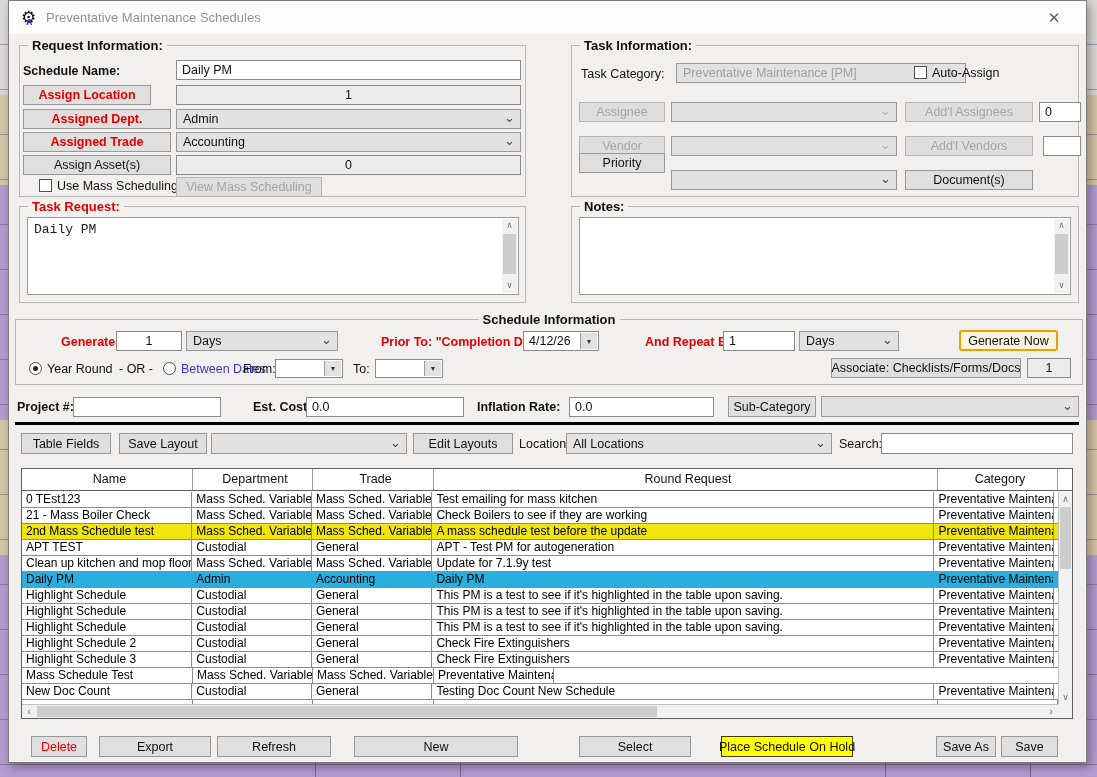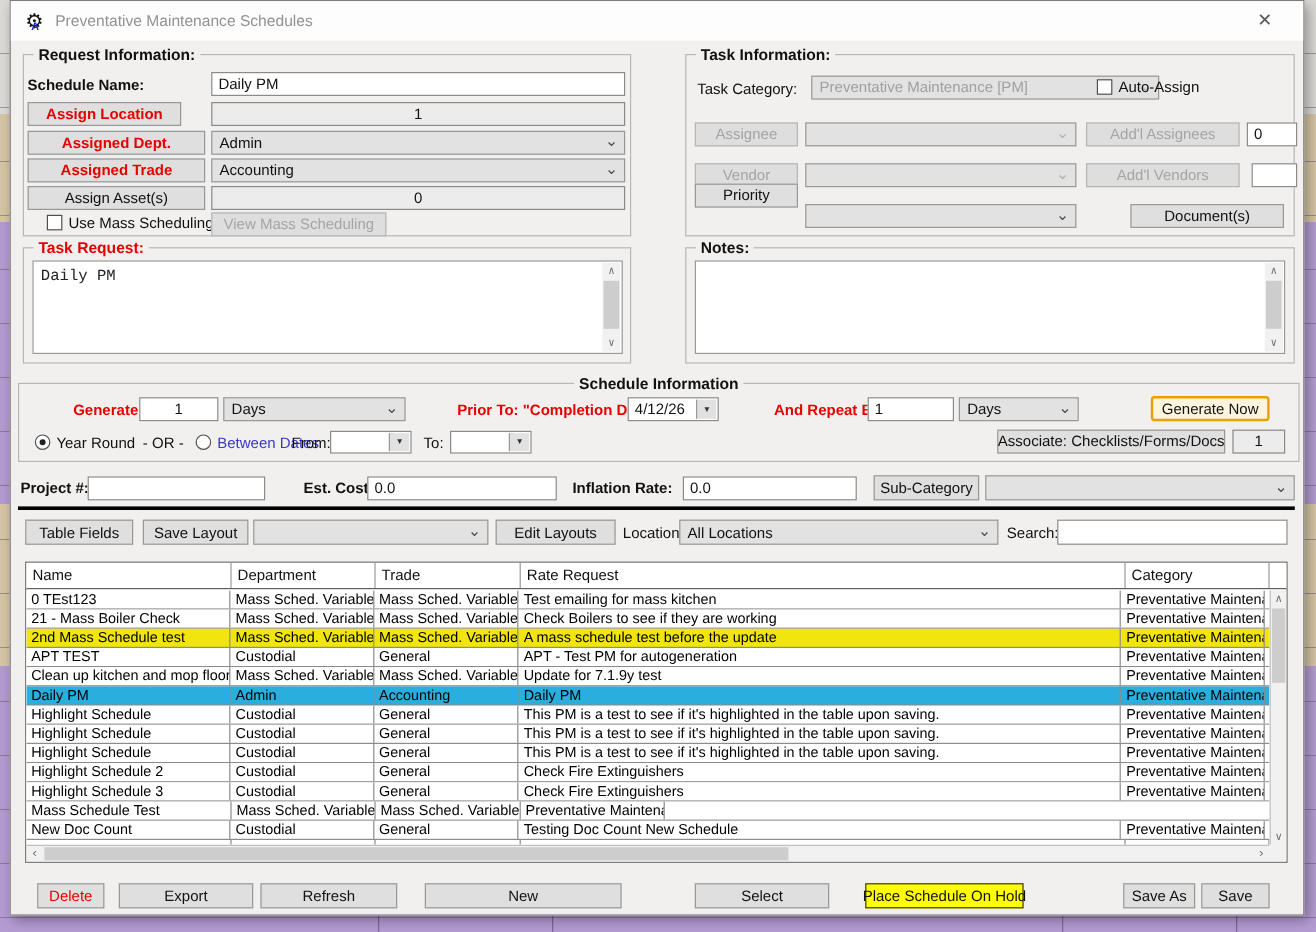--- a/index.html
+++ b/index.html
@@ -60,21 +60,21 @@
   .sb-v { position:absolute; top:1px; bottom:1px; right:1px; width:15px; background:#f1f1f1; }
   .sb-v .arr { position:absolute; left:0; right:0; height:14px; color:#707070; font-size:9px; text-align:center; line-height:14px; }
   .sb-v .arr.up { top:0; } .sb-v .arr.dn { bottom:0; }
   .sb-v .thumb { position:absolute; left:1px; right:1px; background:#cdcdcd; }
 
   .hr-black { position:absolute; background:#000; }
 
   
   .tbl { position:absolute; left:12px; top:467px; width:1052px; height:251px; background:#fff; border:1px solid #5f5f5f; }
   .thead { position:absolute; left:0; top:0; right:0; height:22px; display:flex; border-bottom:1px solid #5f5f5f; background:#fff; }
-  .th { font-size:12.5px; color:#111; padding:3px 0 0 5px; border-right:1px solid #9a9a9a; white-space:nowrap; overflow:hidden; }
+  .th { font-size:12.5px; color:#111; padding:3px 0 0 5px; border-right:1px solid #9a9a9a; white-space:nowrap; overflow:hidden;text-align:center; }
   .tbody { position:absolute; left:0; top:23px; right:14px; bottom:14px; overflow:hidden; background:#fff; }
   .tr { display:flex; height:16px; border-bottom:1px solid #8c8c8c; background:#fff; }
   .tr.hl-yellow { background:#f2e50e; }
   .tr.hl-blue { background:#2aaede; }
   .td { font-size:12px; line-height:15px; padding:0 0 0 4px; border-right:1px solid #8c8c8c; white-space:nowrap; overflow:hidden; }
   .c0{width:171px;} .c1{width:120px;} .c2{width:121px;} .c3{width:504px;} .c4{width:120px;} .cfill{flex:1;border-right:none;}
 
   .tvscroll { position:absolute; top:23px; right:0; bottom:14px; width:14px; background:#f1f1f1; border-left:1px solid #c0c0c0; }
   .tvscroll .arr { position:absolute; left:0; right:0; height:14px; color:#707070; font-size:9px; text-align:center; line-height:14px; }
   .tvscroll .arr.up{top:0;} .tvscroll .arr.dn{bottom:0;}
@@ -167,21 +167,21 @@
       <span class="chev">⌄</span>
     </div>
   <div class="btn disabled" style="left:896px;top:135px;width:128px;height:20px">Add'l Vendors</div>
   <div class="field" style="left:1034px;top:135px;width:38px;height:20px"></div>
 
   <div class="btn" style="left:570px;top:152px;width:86px;height:20px">Priority</div>
   <div class="combo" style="left:662px;top:169px;width:226px;height:20px">
       <span></span>
       <span class="chev">⌄</span>
     </div>
-  <div class="btn" style="left:933px;top:169px;width:128px;height:20px">Document(s)</div>
+  <div class="btn" style="left:896px;top:169px;width:128px;height:20px">Document(s)</div>
 
   <div class="grp" style="left:562px;top:205px;width:508px;height:97px">
     <span class="grp-label">Notes:</span>
   </div>
   <div class="ta" style="left:570px;top:216px;width:492px;height:78px">
     <span></span>
     <span class="sb-v">
       <span class="arr up">∧</span>
       <span class="thumb" style="top:15px;height:40px"></span>
       <span class="arr dn">∨</span>
@@ -255,21 +255,21 @@
       <span class="chev">⌄</span>
     </div>
   <span class="lbl" style="left:830px;top:436px">Search:</span>
   <div class="field" style="left:872px;top:432px;width:192px;height:21px"></div>
 
   <div class="tbl">
     <div class="thead">
       <div class="th c0">Name</div>
       <div class="th c1">Department</div>
       <div class="th c2">Trade</div>
-      <div class="th c3">Rate Request</div>
+      <div class="th c3">Round Request</div>
       <div class="th c4">Category</div>
       <div class="th cfill"></div>
     </div>
     <div class="tbody" id="table-body">
         <div class="tr">
           <div class="td c0">0 TEst123</div>
           <div class="td c1">Mass Sched. Variable</div>
           <div class="td c2">Mass Sched. Variable</div>
           <div class="td c3">Test emailing for mass kitchen</div>
           <div class="td c4">Preventative Maintenance</div>

